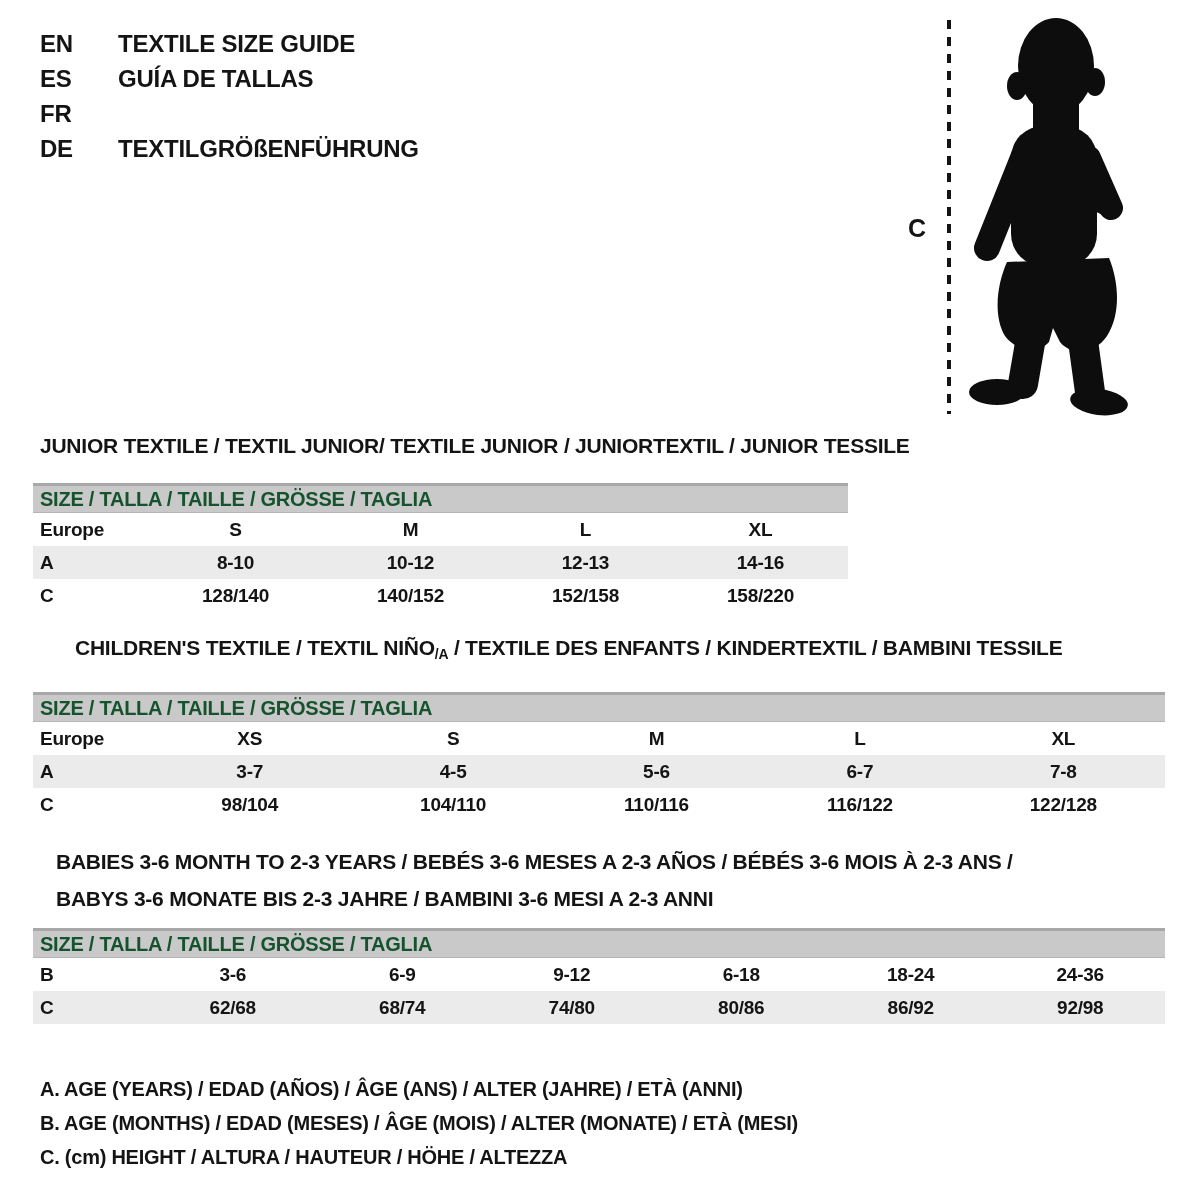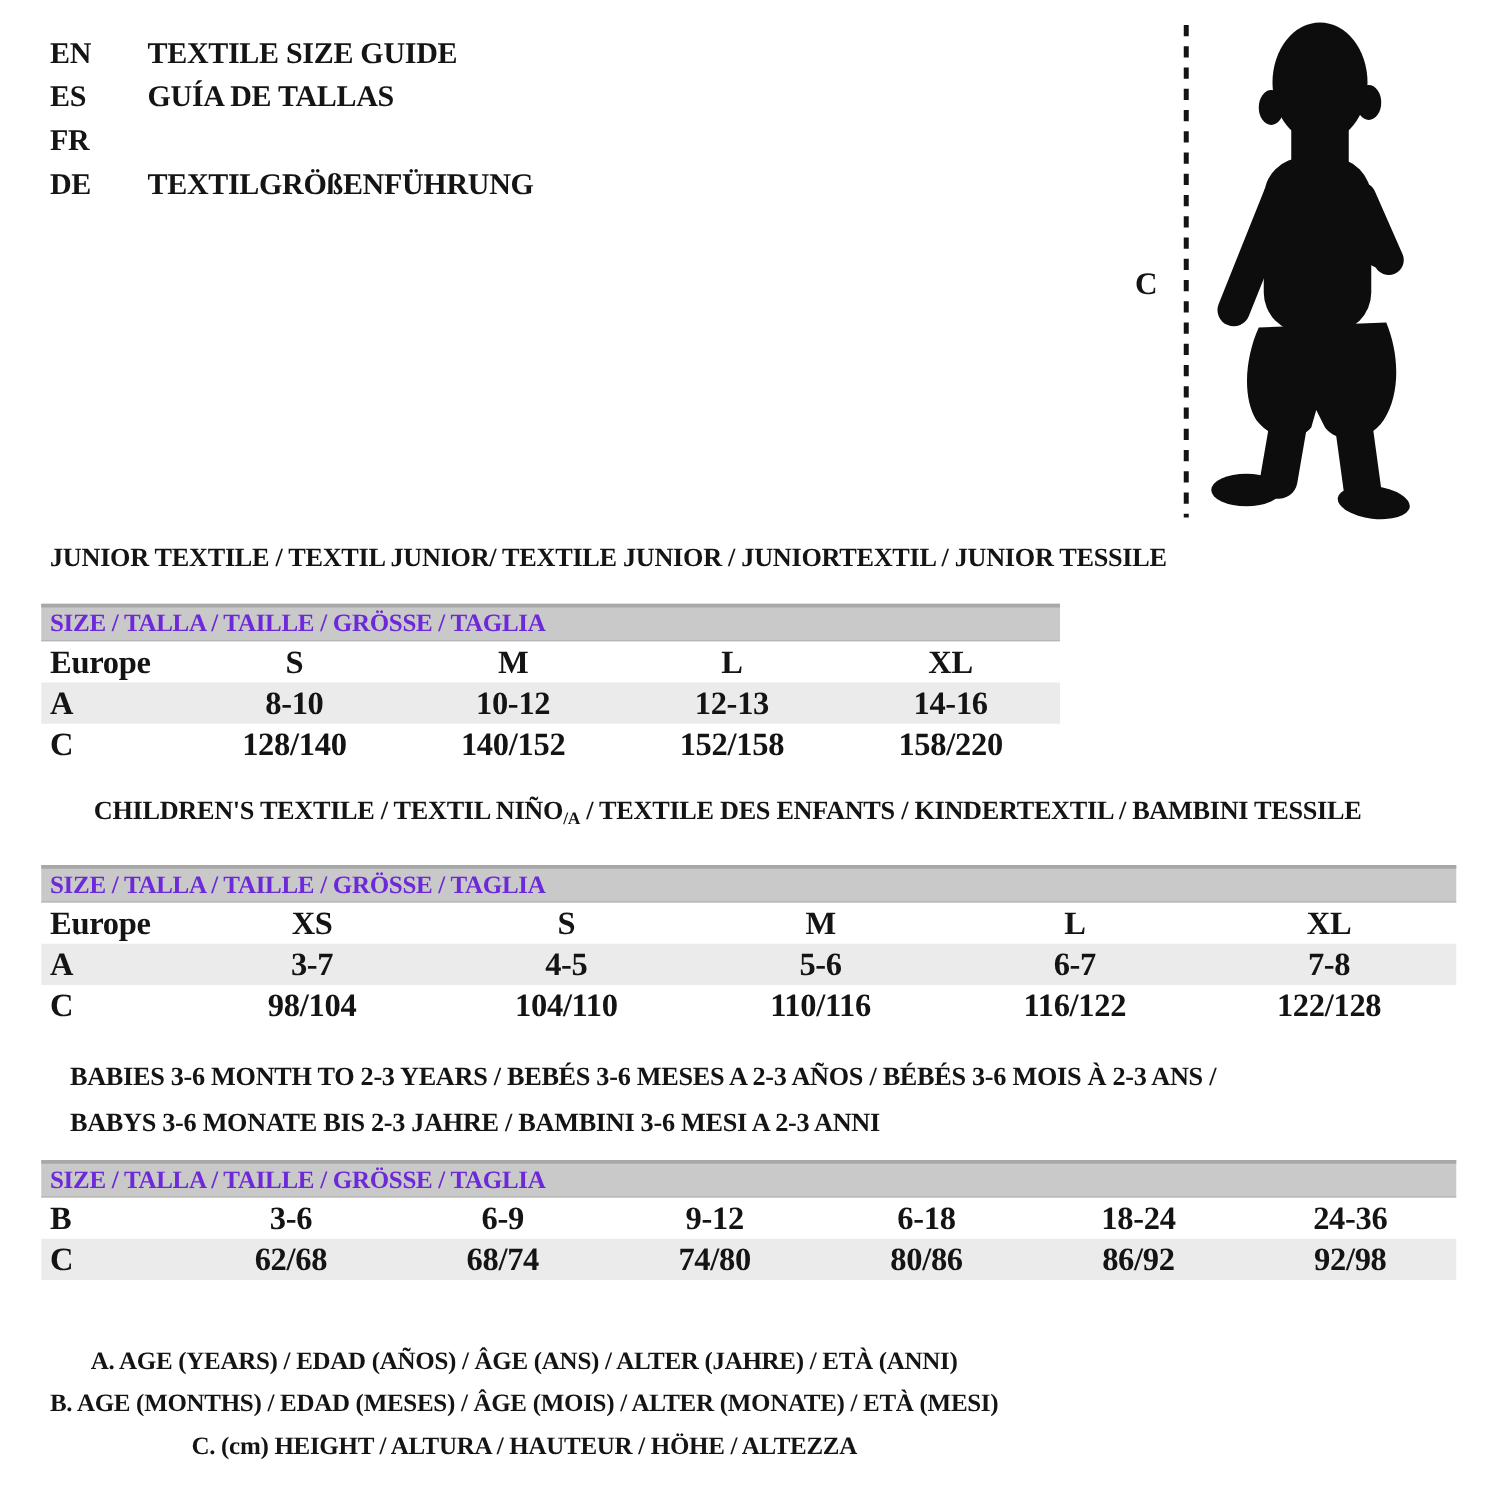--- a/index.html
+++ b/index.html
@@ -13,21 +13,20 @@
   }
   .page {
     position: relative;
     width: 1200px;
     height: 1200px;
     background: #ffffff;
     color: #141414;
     font-weight: bold;
     letter-spacing: -0.015em;
     overflow: hidden;
-    font-family: Liberation Serif, serif;
   }
   
   .langs {
     position: absolute;
     left: 40px;
     top: 26px;
   }
   .lang-row {
     display: flex;
     height: 35px;
@@ -78,48 +77,47 @@
   }
   .tbl-junior  { top: 483px; width: 815px; }
   .tbl-children{ top: 692px; width: 1132px; }
   .tbl-babies  { top: 928px; width: 1132px; }
   .bar {
     height: 26px;
     line-height: 26px;
     padding-left: 7px;
     font-size: 20px;
     background: #c9c9c9;
-    color: #6d28d9;
+    color: #14532d;
     border-top: 3px solid #a8a8a8;
     border-bottom: 1px solid #b5b5b5;
   }
   .trow {
     display: grid;
     height: 33px;
     align-items: center;
-    font-size: 26px;
+    font-size: 19px;
   }
   .cols4 .trow { grid-template-columns: 115px repeat(4, 1fr); }
   .cols5 .trow { grid-template-columns: 115px repeat(5, 1fr); }
   .cols6 .trow { grid-template-columns: 115px repeat(6, 1fr); }
   .trow.shaded { background: #ebebeb; }
   .lbl  { padding-left: 7px; text-align: left; }
   .cell { text-align: center; }
   
   .legend {
     position: absolute;
     left: 40px;
     top: 1072px;
   }
   .legend-line {
     height: 34px;
     line-height: 34px;
     font-size: 20px;
     white-space: nowrap;
-    text-align: center;
   }
 </style>
 </head>
 <body>
 
 <div class="page">
 
   <section class="langs">
     <div class="lang-row">
       <span class="lang-code">EN</span>

